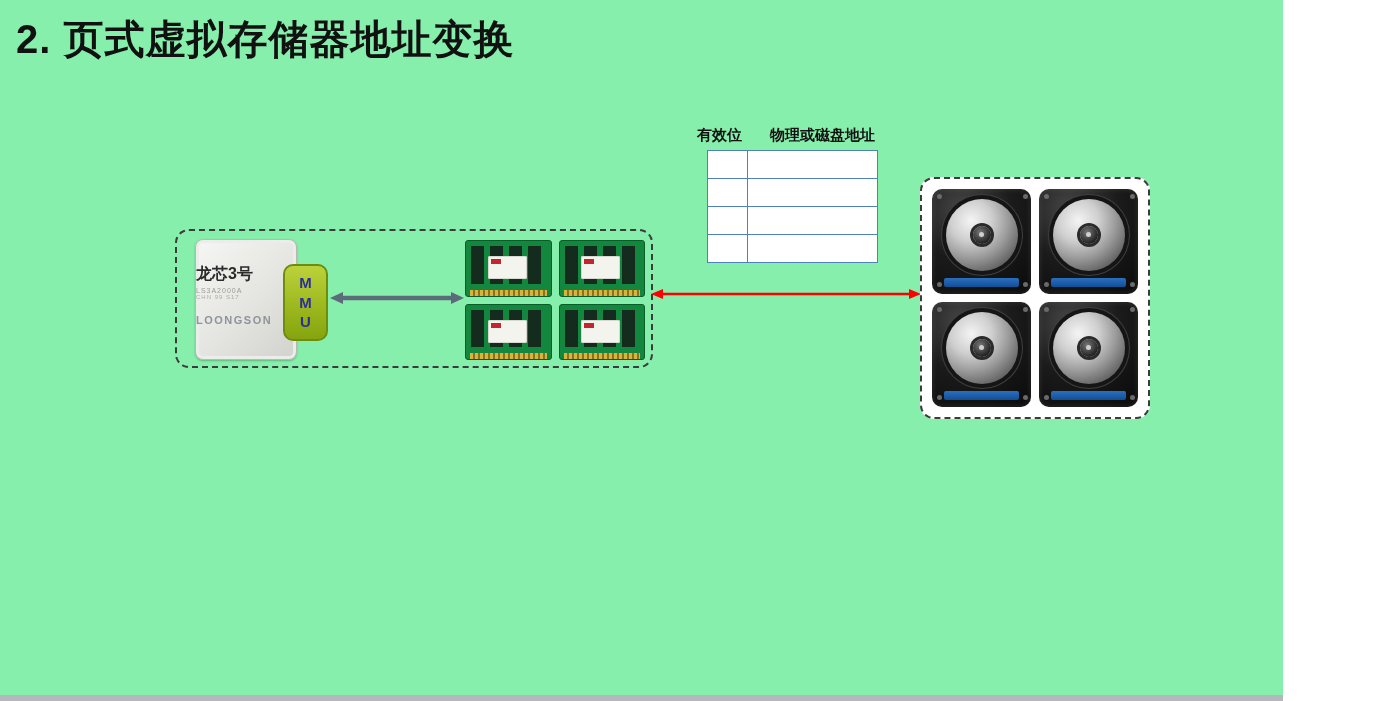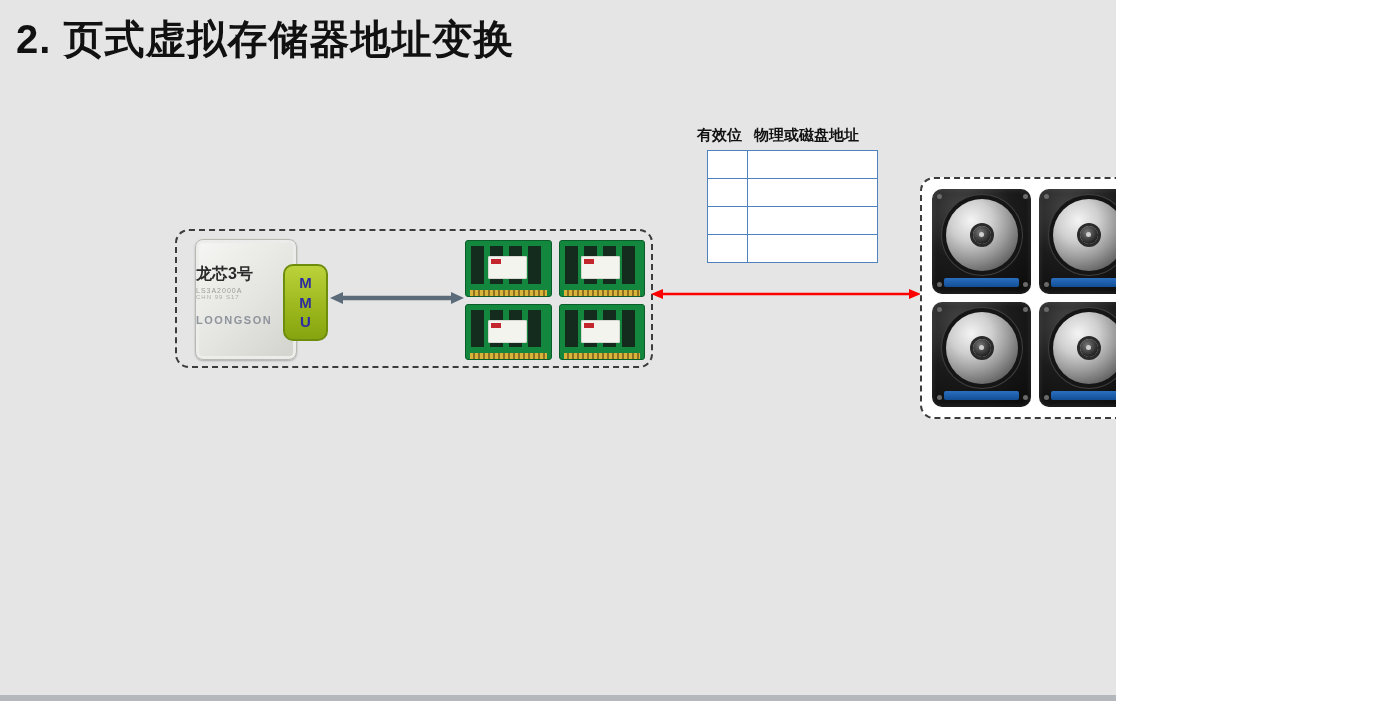--- a/index.html
+++ b/index.html
@@ -1,19 +1,19 @@
 <!DOCTYPE html>
 <html><head>
 <meta charset="utf-8">
 <style>
   * { margin:0; padding:0; box-sizing:border-box; }
   html,body { background:#fff; }
   body { font-family:"Liberation Sans", sans-serif; }
   .slide{
-    position:relative; width:1116px; height:701px; background:#e5e5e5; overflow:hidden;
+    position:relative; width:1283px; height:701px; background:#86efac; overflow:hidden;
   }
   .title{
     position:absolute; left:16px; top:12px;
     font-size:40px; font-weight:bold; color:#111; letter-spacing:1px;
   }
 
   
   .cpu-ram-box{
     position:absolute; left:175px; top:229px; width:478px; height:139px;
     border:2px dashed #3c3c3c; border-radius:14px;
@@ -60,21 +60,21 @@
     background:repeating-linear-gradient(90deg,#d9b43a 0 3px,#8f7022 3px 5px);
   }
   .ram-label{
     position:absolute; left:26%; top:28%; width:46%; height:42%;
     background:#f4f4ef; border-radius:2px; box-shadow:inset 0 0 0 1px #d8d8d2;
   }
   .ram-label::after{ content:""; position:absolute; left:3px; top:3px; width:10px; height:5px; background:#c4262d; }
 
   
   .pt-header{
-    position:absolute; left:697px; top:126px; display:flex; gap:12px;
+    position:absolute; left:697px; top:126px; display:flex; gap:28px;
     font-size:15px; font-weight:bold; color:#111;justify-content:flex-end;
   }
   .page-table{ position:absolute; left:707px; top:150px; border-collapse:collapse; }
   .page-table td{
     border:1.6px solid #4f81bd; height:28px; padding:0; background:#fff;
   }
   .page-table td.c1{ width:40px; }
   .page-table td.c2{ width:130px; }
 
   

